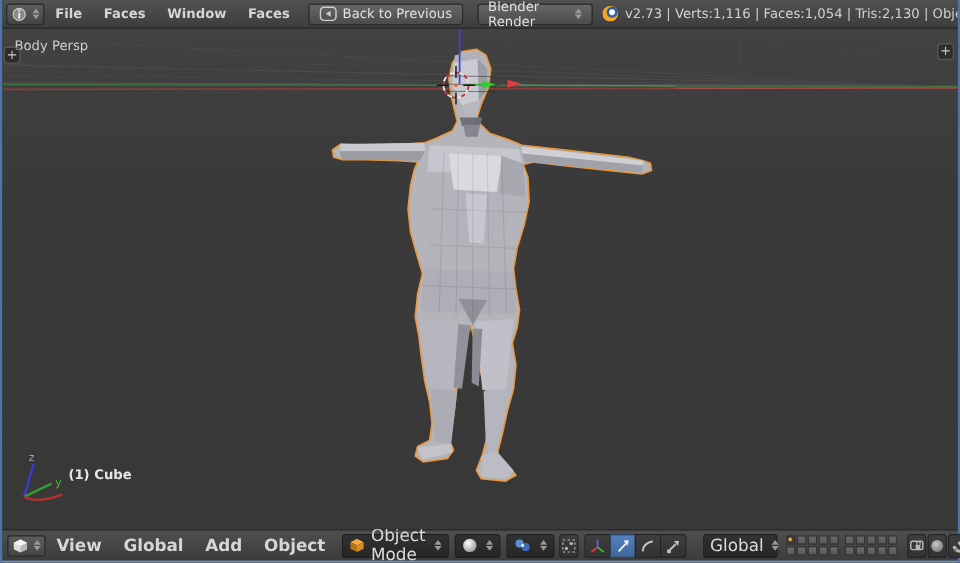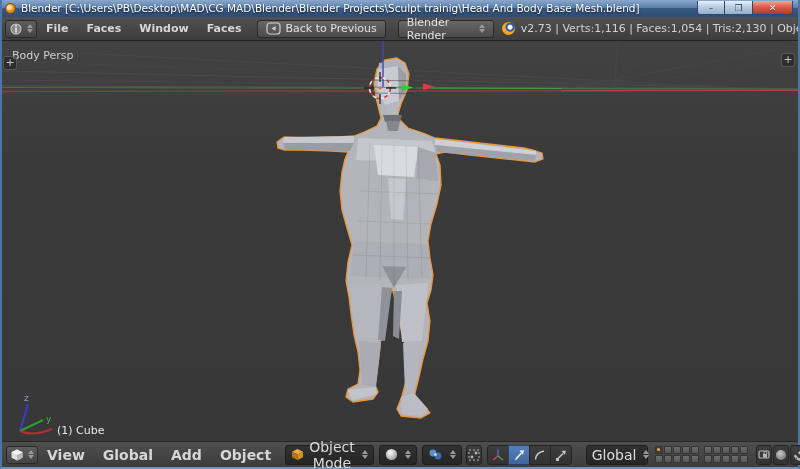--- a/index.html
+++ b/index.html
@@ -26,33 +26,33 @@
   .menubar{height:24px;flex:0 0 24px;display:flex;align-items:center;color:#d6d6d6;font-size:11px;
     background:linear-gradient(#515151,#3d3d3d);border-bottom:1px solid #242424;}
   .toolbar-bottom{height:26px;flex:0 0 26px;display:flex;align-items:center;color:#d6d6d6;font-size:14px;
     background:linear-gradient(#4f4f4f,#3c3c3c);border-top:1px solid #272727;padding:0 3px;}
   .menu-item{padding:0 9px;height:100%;display:flex;align-items:center;cursor:default;font-weight:bold;}
   .widget-btn{height:18px;display:flex;align-items:center;gap:2px;padding:0 3px;margin-left:3px;
     background:linear-gradient(#5d5d5d,#444);border:1px solid #2a2a2a;border-radius:3px;}
   .btn-raised{height:18px;display:flex;align-items:center;gap:5px;padding:0 8px;color:#e0e0e0;
     background:linear-gradient(#676767,#4b4b4b);border:1px solid #2a2a2a;border-radius:3px;}
   .dd-dark{height:20px;display:flex;align-items:center;gap:5px;padding:0 5px;color:#dcdcdc;
-    background:linear-gradient(#313131,#262626);border:1px solid #1e1e1e;border-radius:3px;text-align:center;}
+    background:linear-gradient(#313131,#262626);border:1px solid #1e1e1e;border-radius:3px;}
   .updown{display:inline-flex;flex-direction:column;gap:1px;margin-left:2px;}
   .updown i{width:0;height:0;border-left:3px solid transparent;border-right:3px solid transparent;display:block;}
   .updown .up{border-bottom:4px solid #9a9a9a;}
   .updown .dn{border-top:4px solid #9a9a9a;}
   .stats{margin-left:8px;flex:1;white-space:nowrap;overflow:hidden;color:#d2d2d2;display:flex;align-items:center;gap:6px;}
   .blender-logo{width:13px;height:13px;flex:0 0 13px;border-radius:50%;
     background:radial-gradient(circle at 62% 40%,#fff 0 2px,#2a5ca8 3px 4px,#f5a623 5px);}
   
   .viewport{position:relative;flex:1;overflow:hidden;background:linear-gradient(#424242,#3a3a3a 30%,#383838);}
   .scene{position:absolute;left:0;top:0;}
   .view-label{position:absolute;top:8px;left:10px;color:#cfcfcf;font-size:11px;}
-  .object-label{position:absolute;top:383px;left:55px;color:#e6e6e6;font-size:11px;}
+  .object-label{position:absolute;top:365px;left:55px;color:#e6e6e6;font-size:11px;font-weight:bold;}
   .panel-toggle{position:absolute;width:14px;height:14px;background:rgba(25,25,25,.5);
     border:1px solid rgba(170,170,170,.35);border-radius:3px;color:#c4c4c4;font-size:11px;
     line-height:12px;text-align:center;}
   .panel-toggle.left{top:15px;left:1px;}
   .panel-toggle.right{top:12px;right:3px;}
   
   .iconbtn{width:22px;height:20px;display:flex;align-items:center;justify-content:center;
     background:linear-gradient(#3e3e3e,#323232);border:1px solid #242424;margin-left:1px;border-radius:3px;}
   .manip-group{display:flex;margin-left:6px;}
   .manip-group .iconbtn{border-radius:0;margin-left:-1px;}
@@ -64,29 +64,20 @@
   .layer-cell{background:linear-gradient(#6b6b6b,#585858);border:1px solid #353535;border-radius:1px;}
   .layer-cell.active{background:#3e3e3e;position:relative;}
   .layer-cell.active::after{content:"";position:absolute;left:1px;top:1px;width:3px;height:3px;border-radius:50%;background:#f5a640;}
   .spacer8{width:8px;}
 </style>
 </head>
 <body>
 
 <div class="window">
 
-  <div class="titlebar">
-    <span class="app-icon"></span>
-    <span class="title-text">Blender [C:\Users\PB\Desktop\MAD\CG MAD\Blender\Blender Projects\Sculpt trainig\Head And Body Base Mesh.blend]</span>
-    <span class="win-buttons">
-      <span class="winbtn min">–</span>
-      <span class="winbtn max">❐</span>
-      <span class="winbtn close">✕</span>
-    </span>
-  </div>
 
   <div class="menubar">
     <span class="widget-btn">
       <svg width="14" height="14" viewBox="0 0 14 14">
         <circle cx="7" cy="7" r="5.5" fill="#cfcfcf"></circle>
           <circle cx="7" cy="7" r="4.6" fill="#8a8a8a"></circle>
         <rect x="6.2" y="5.5" width="1.6" height="5" fill="#e8e8e8"></rect>
           <rect x="6.2" y="3" width="1.6" height="1.6" fill="#e8e8e8"></rect>
       </svg>
       <span class="updown">

